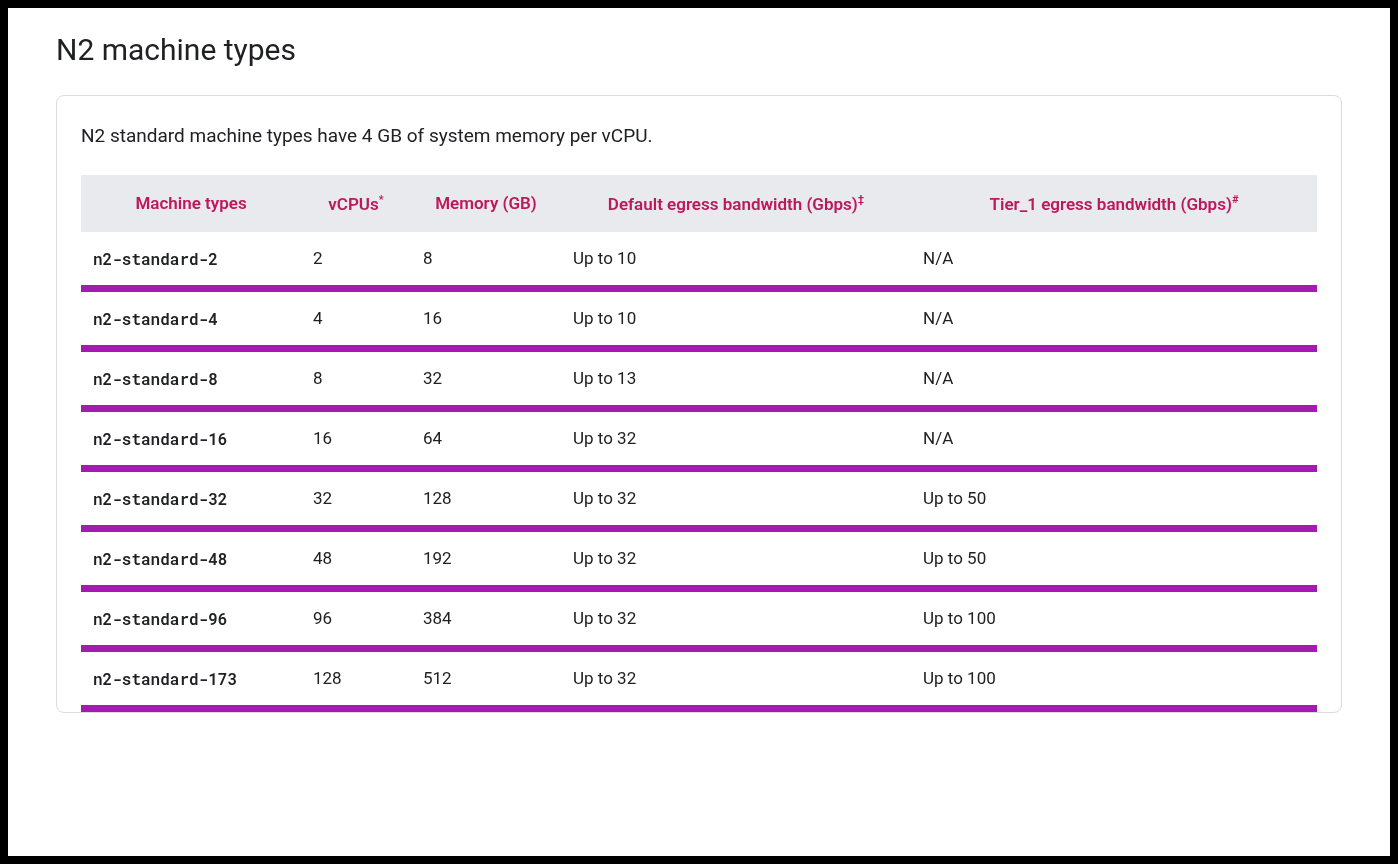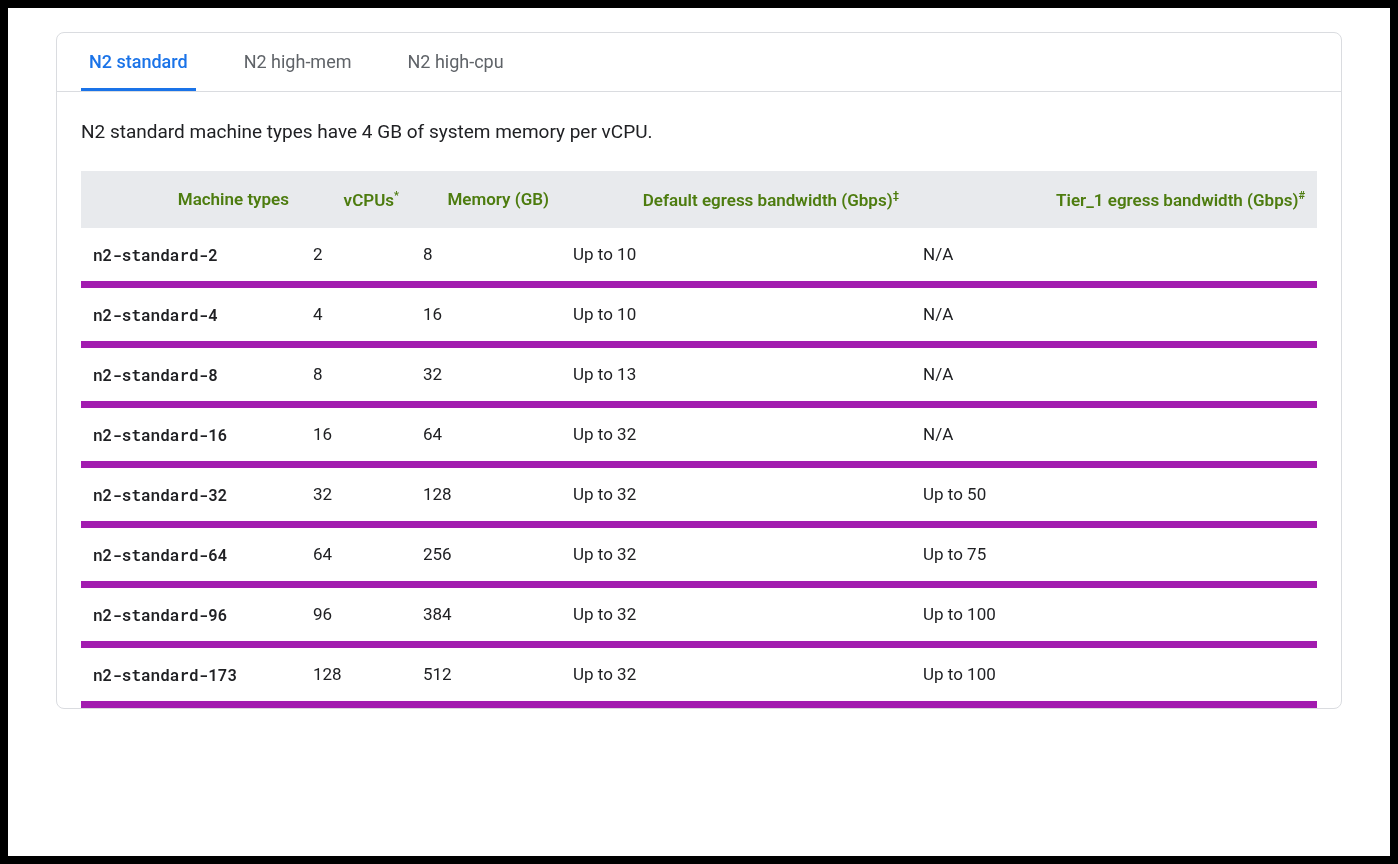--- a/index.html
+++ b/index.html
@@ -57,24 +57,24 @@
       margin-bottom: 28px;
     }
     table {
       width: 100%;
       border-collapse: collapse;
     }
     thead tr {
       background: #e8eaed;
     }
     th {
-      text-align: right;
+      text-align: center;
       font-size: 17px;
       font-weight: 600;
-      color: #4d7c0f;
+      color: #be185d;
       padding: 18px 12px;
     }
     th .sup {
       font-size: 11px;
       vertical-align: super;
     }
     tbody td {
       padding: 16px 12px;
       font-size: 17px;
       color: #202124;
@@ -88,27 +88,23 @@
     th:nth-child(1), td:nth-child(1) { width: 220px; }
     th:nth-child(2), td:nth-child(2) { width: 110px; }
     th:nth-child(3), td:nth-child(3) { width: 150px; }
     th:nth-child(4), td:nth-child(4) { width: 350px; }
     th:nth-child(5), td:nth-child(5) { width: auto; }
   </style>
 </head>
 <body>
 
 <div class="page">
+  <h1 class="page-title">N2 machine types</h1>
 
   <div class="card">
-    <div class="tabs" id="tabs-bar">
-        <div class="tab active">N2 standard</div>
-        <div class="tab">N2 high-mem</div>
-        <div class="tab">N2 high-cpu</div>
-      </div>
 
     <div class="tab-content">
       <p class="description">N2 standard machine types have 4 GB of system memory per vCPU.</p>
 
       <table>
         <thead>
           <tr id="thead-row">
               <th><span>Machine types</span></th>
               <th><span>vCPUs</span><span class="sup">*</span></th>
               <th><span>Memory (GB)</span></th>
@@ -146,25 +142,25 @@
               <td>N/A</td>
             </tr>
             <tr>
               <td class="machine-name">n2-standard-32</td>
               <td>32</td>
               <td>128</td>
               <td>Up to 32</td>
               <td>Up to 50</td>
             </tr>
             <tr>
-              <td class="machine-name">n2-standard-64</td>
-              <td>64</td>
-              <td>256</td>
+              <td class="machine-name">n2-standard-48</td>
+              <td>48</td>
+              <td>192</td>
               <td>Up to 32</td>
-              <td>Up to 75</td>
+              <td>Up to 50</td>
             </tr>
             <tr>
               <td class="machine-name">n2-standard-96</td>
               <td>96</td>
               <td>384</td>
               <td>Up to 32</td>
               <td>Up to 100</td>
             </tr>
             <tr>
               <td class="machine-name">n2-standard-173</td>

